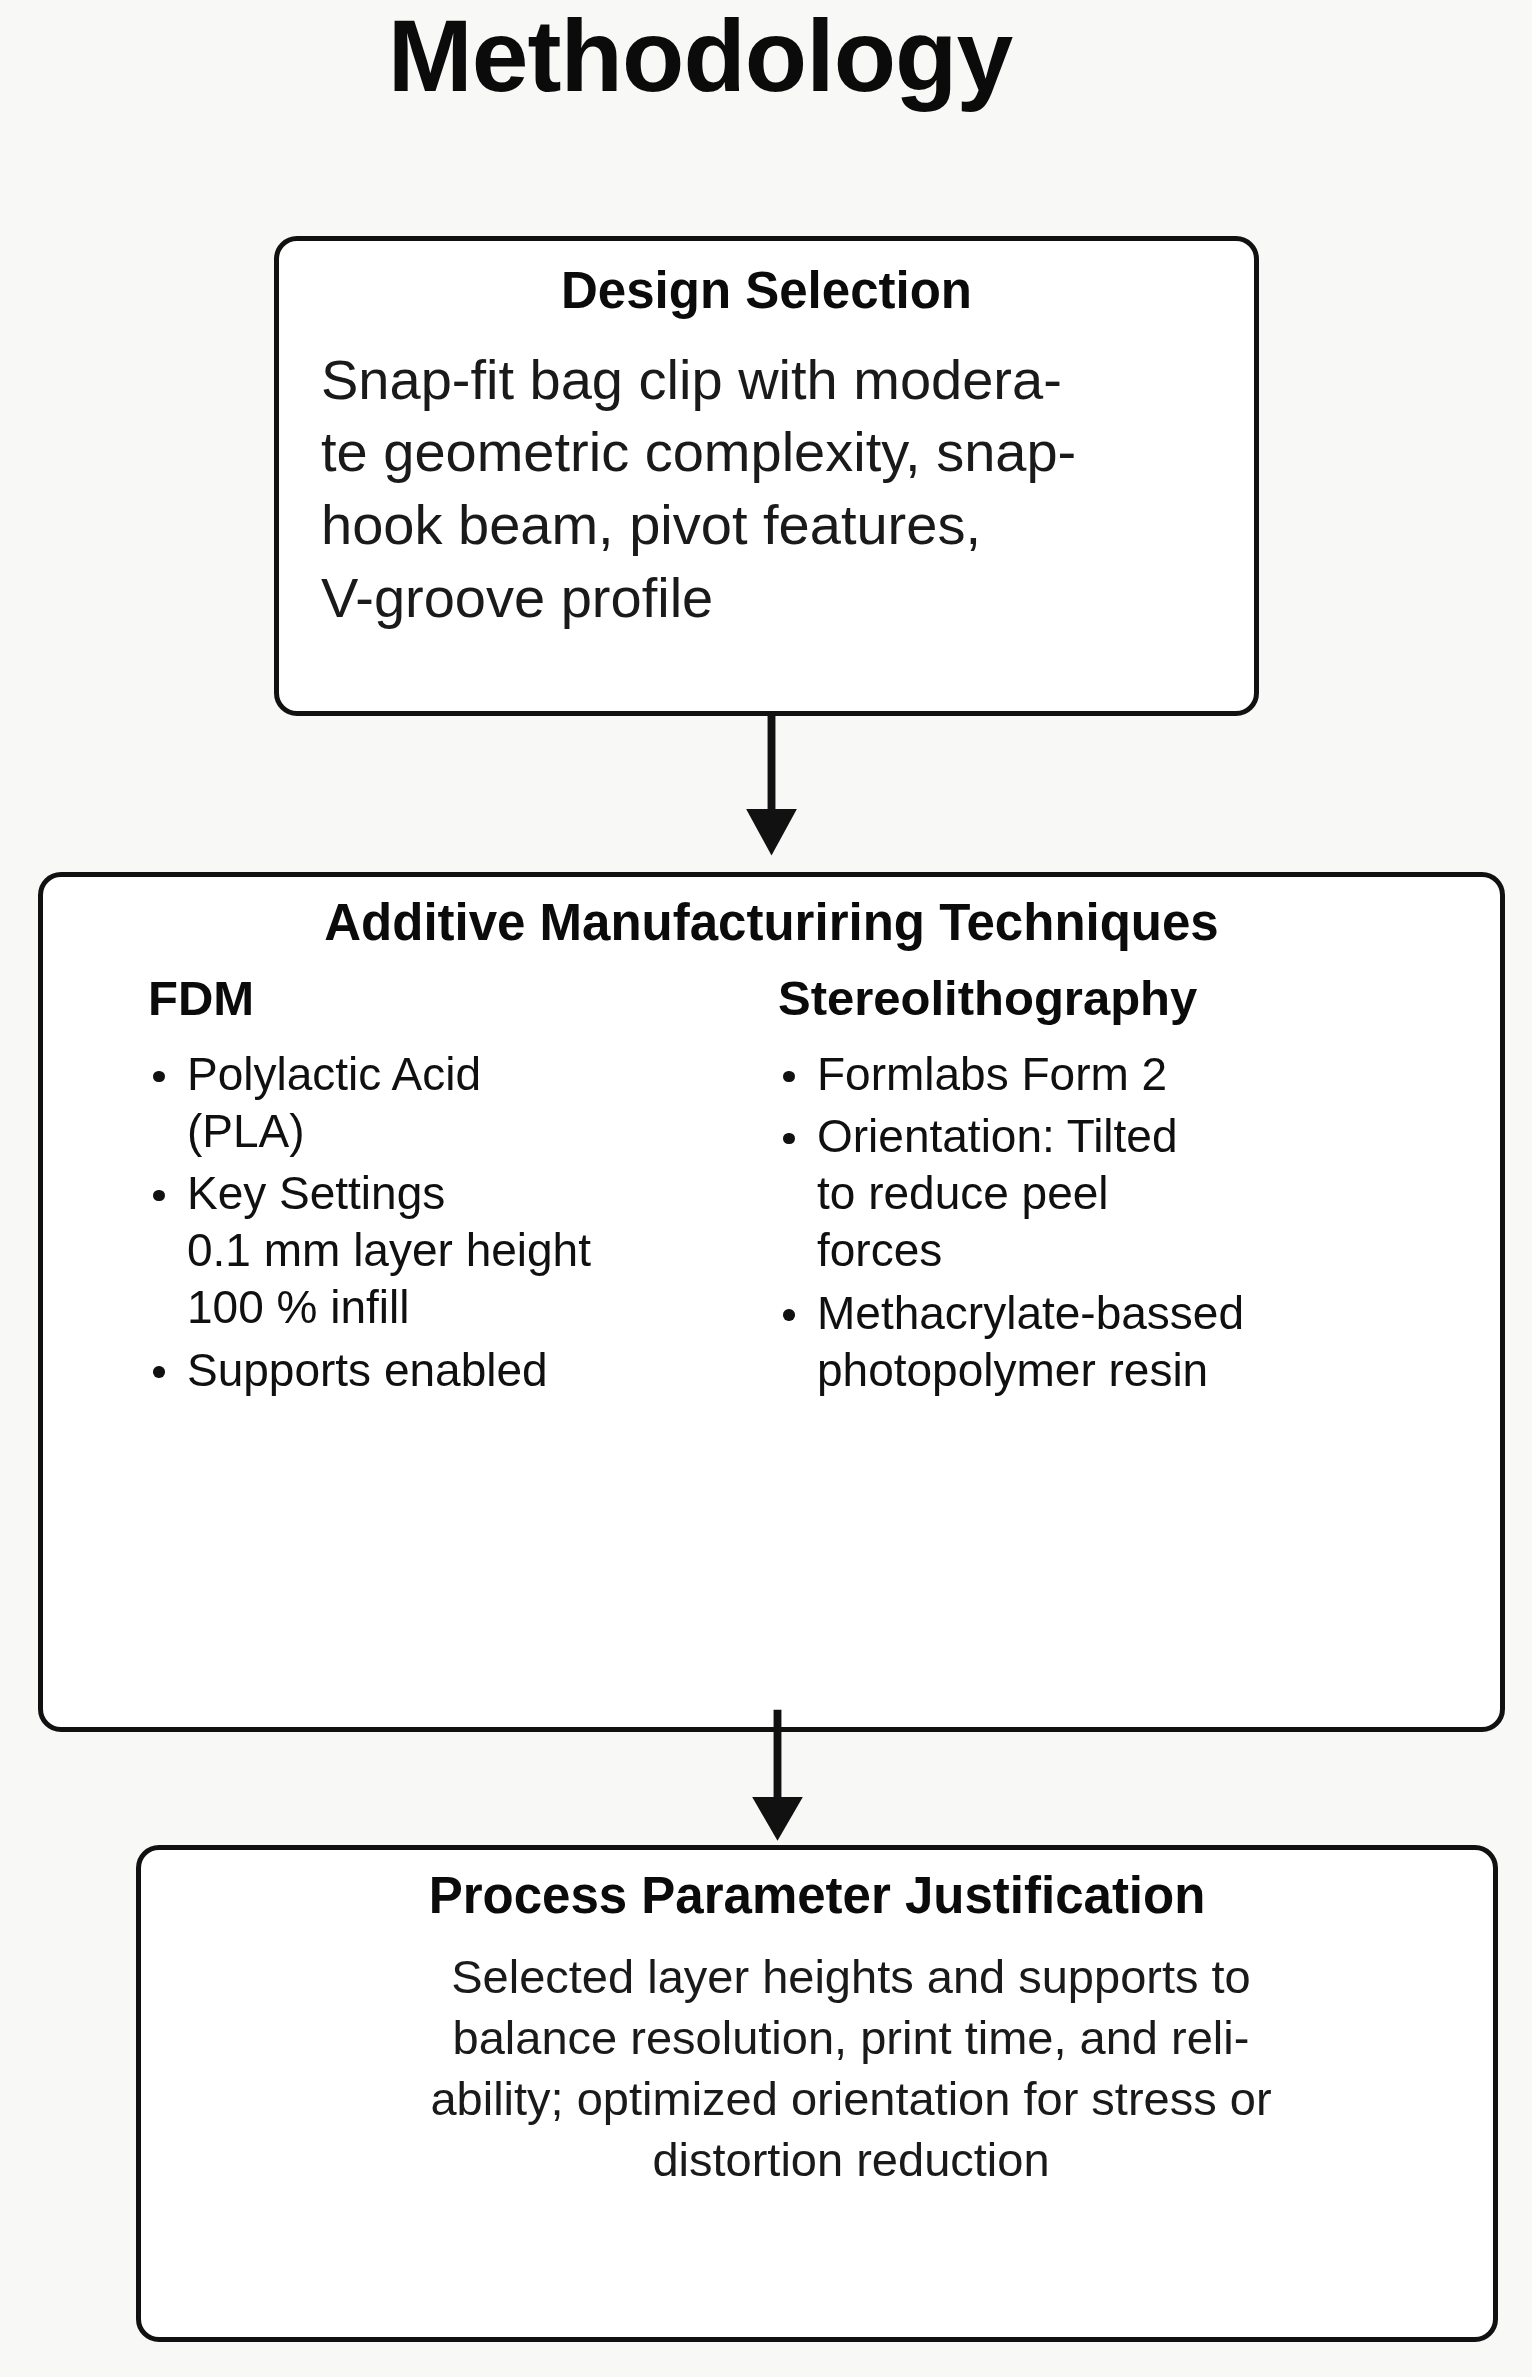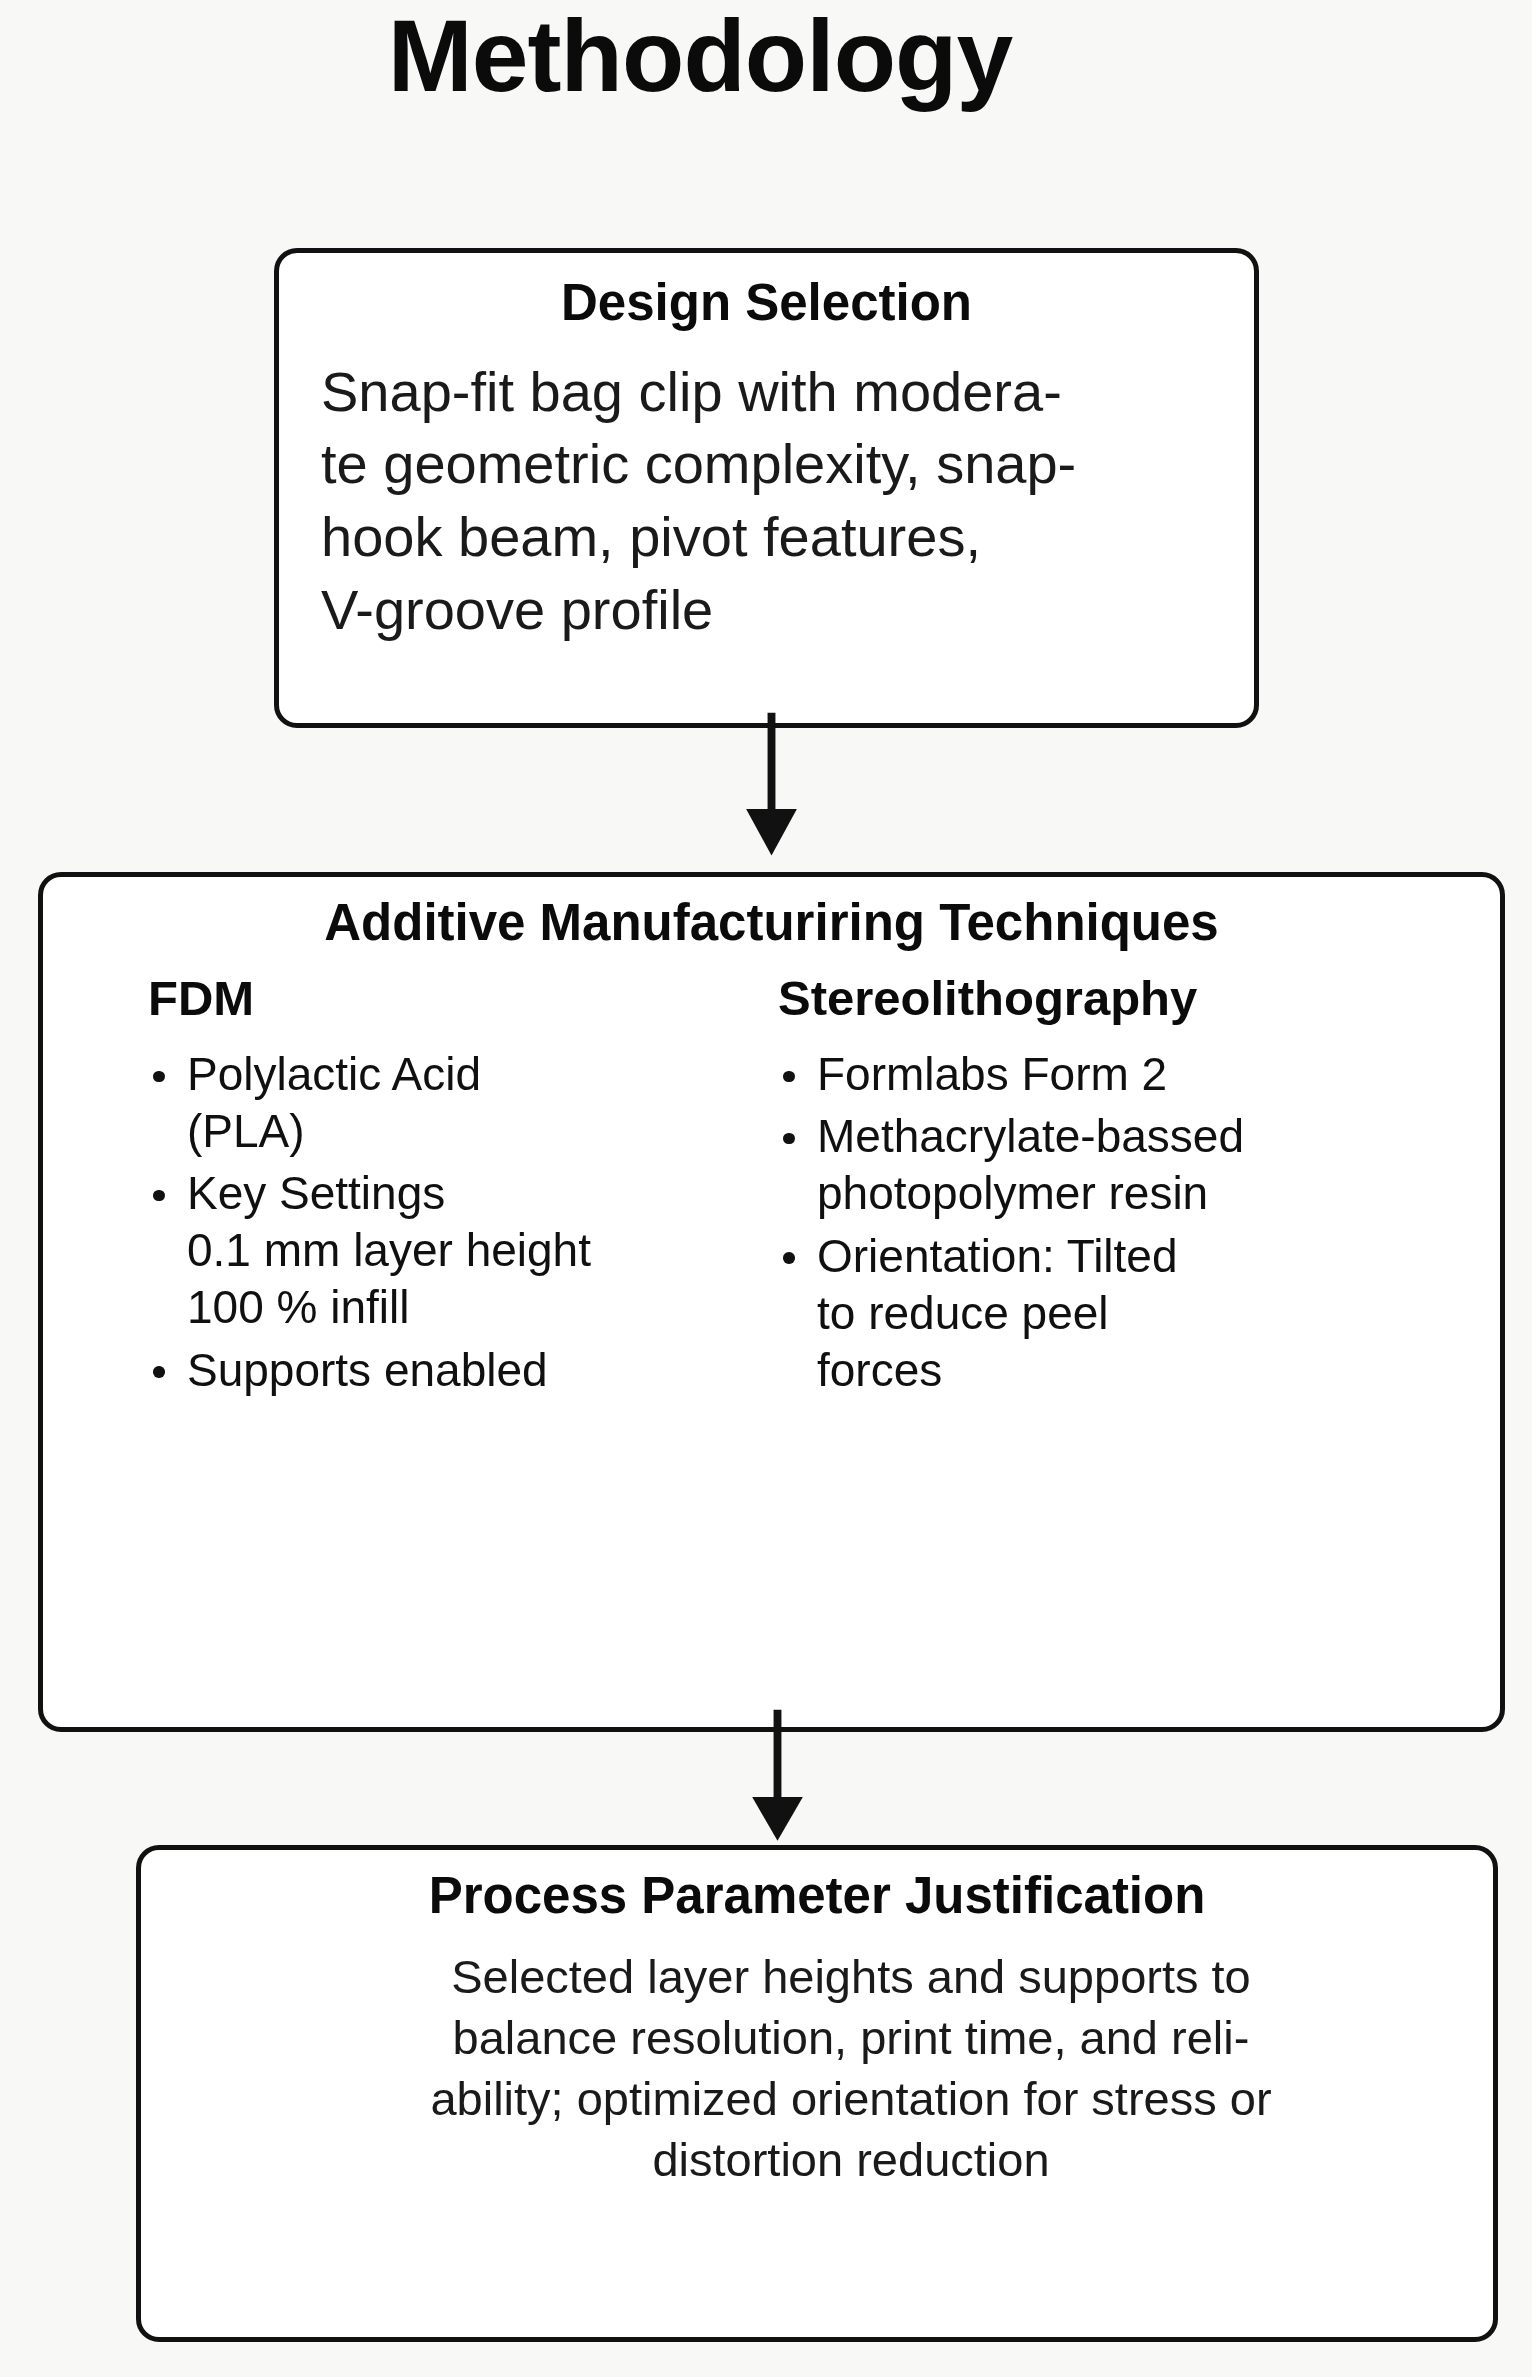--- a/index.html
+++ b/index.html
@@ -46,21 +46,21 @@
     line-height: 1.05;
   }
 
   .box-body {
     color: #1a1a1a;
   }
 
   
   #box-design-selection {
     left: 274px;
-    top: 248px;
+    top: 236px;
     width: 985px;
     height: 480px;
   }
   #box-design-selection .box-heading {
     font-size: 51px;
     margin-top: 23px;
   }
   #box-design-selection .box-body {
     font-size: 56px;
     line-height: 1.30;
@@ -174,25 +174,25 @@
 0.1 mm layer height
 100 % infill</li>
         <li>Supports enabled</li>
       </ul>
     </div>
 
     <div class="am-col right">
       <div class="col-title">Stereolithography</div>
       <ul class="bullets">
         <li>Formlabs Form 2</li>
-        <li>Methacrylate-bassed
-photopolymer resin</li>
         <li>Orientation: Tilted
 to reduce peel
 forces</li>
+        <li>Methacrylate-bassed
+photopolymer resin</li>
       </ul>
     </div>
 
   </div>
 </div>
 
 <svg class="arrow" style="left:738px; top:1708px;" width="79" height="138" viewBox="0 0 90 158">
   <line x1="45" y1="2" x2="45" y2="108" stroke="#111111" stroke-width="9"></line>
   <polygon points="16,102 74,102 45,152" fill="#111111"></polygon>
 </svg>

